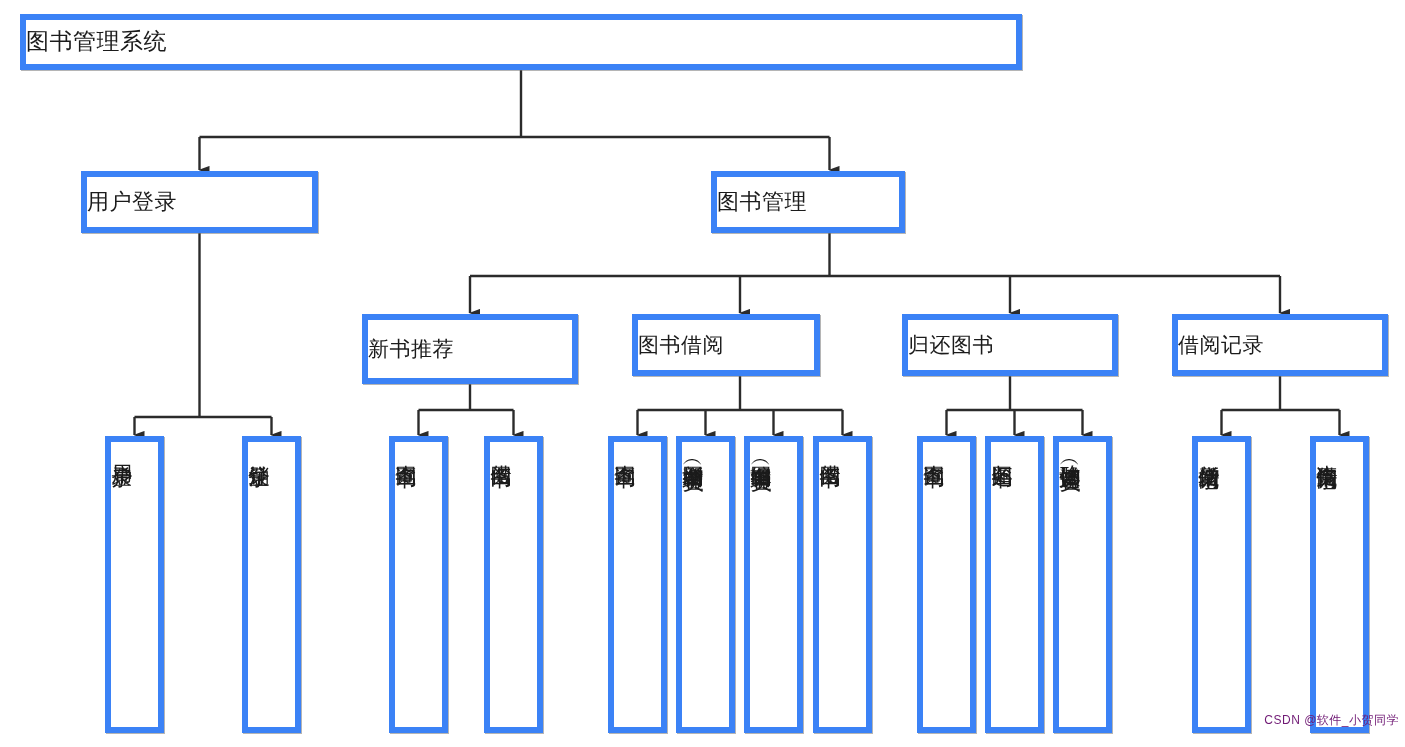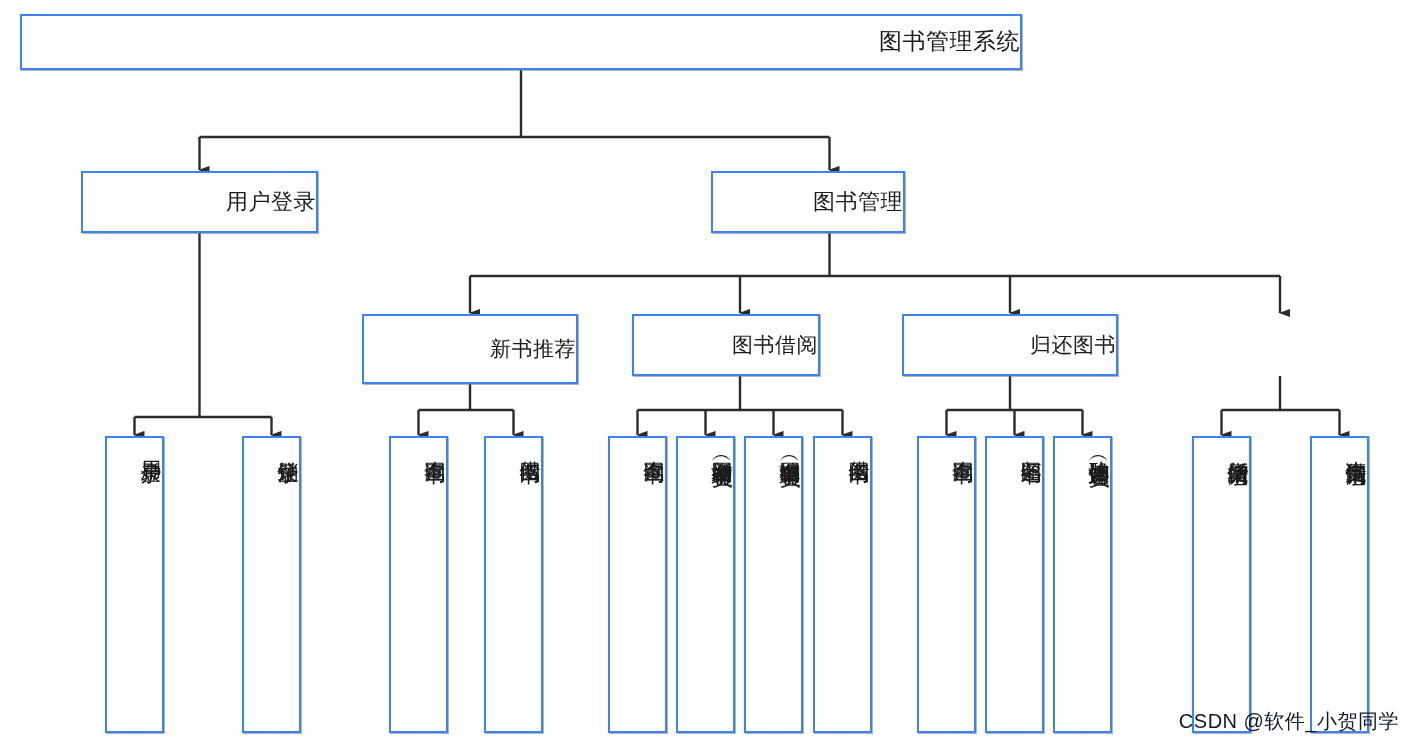--- a/index.html
+++ b/index.html
@@ -24,25 +24,25 @@
     left: 0;
     top: 0;
     width: 1405px;
     height: 747px;
     pointer-events: none;
   }
   .node {
     position: absolute;
     box-sizing: border-box;
     background: #ffffff;
-    border: 2px solid #3b82f6;
+    border: 6px solid #3b82f6;
     box-shadow: 1px 1px 0 rgba(120,120,120,0.55);
     display: flex;
     align-items: center;
-    justify-content: flex-end;
+    justify-content: flex-start;
     text-align: center;
     z-index: 2;
   }
   .node-label {
     display: block;
     font-size: 21px;
     line-height: 1.18;
     letter-spacing: 0.5px;
     color: #1b1b1b;
     white-space: nowrap;
@@ -59,23 +59,23 @@
     line-height: 1.05;
     letter-spacing: 1px;
     white-space: nowrap;
   }
   .node.level-0 .node-label { font-size: 23px; }
   .node.level-1 .node-label { font-size: 22px; }
   .node.level-2 .node-label { font-size: 21px; }
   #watermark {
     position: absolute;
     right: 6px;
-    bottom: 12px;
-    font-size: 20px;
-    color: #0f172a;
+    bottom: 18px;
+    font-size: 12px;
+    color: #701a75;
     letter-spacing: 0.5px;
     z-index: 5;
     white-space: nowrap;
   }
 </style>
 </head>
 <body>
 
 <div id="diagram-root">
 
@@ -139,20 +139,23 @@
   </div>
 
   <div class="node level-2" style="left: 632px; top: 314px; width: 188px; height: 62px;">
     <span class="node-label">图书借阅</span>
   </div>
 
   <div class="node level-2" style="left: 902px; top: 314px; width: 216px; height: 62px;">
     <span class="node-label">归还图书</span>
   </div>
 
+  <div class="node level-2" style="left: 1172px; top: 314px; width: 216px; height: 62px;">
+    <span class="node-label">借阅记录</span>
+  </div>
 
   <div class="node vertical" style="left: 105px; top: 436px; width: 59px; height: 297px;">
     <span class="node-label">用户登录</span>
   </div>
 
   <div class="node vertical" style="left: 242px; top: 436px; width: 59px; height: 297px;">
     <span class="node-label">注销登录</span>
   </div>
 
   <div class="node vertical" style="left: 389px; top: 436px; width: 59px; height: 297px;">

